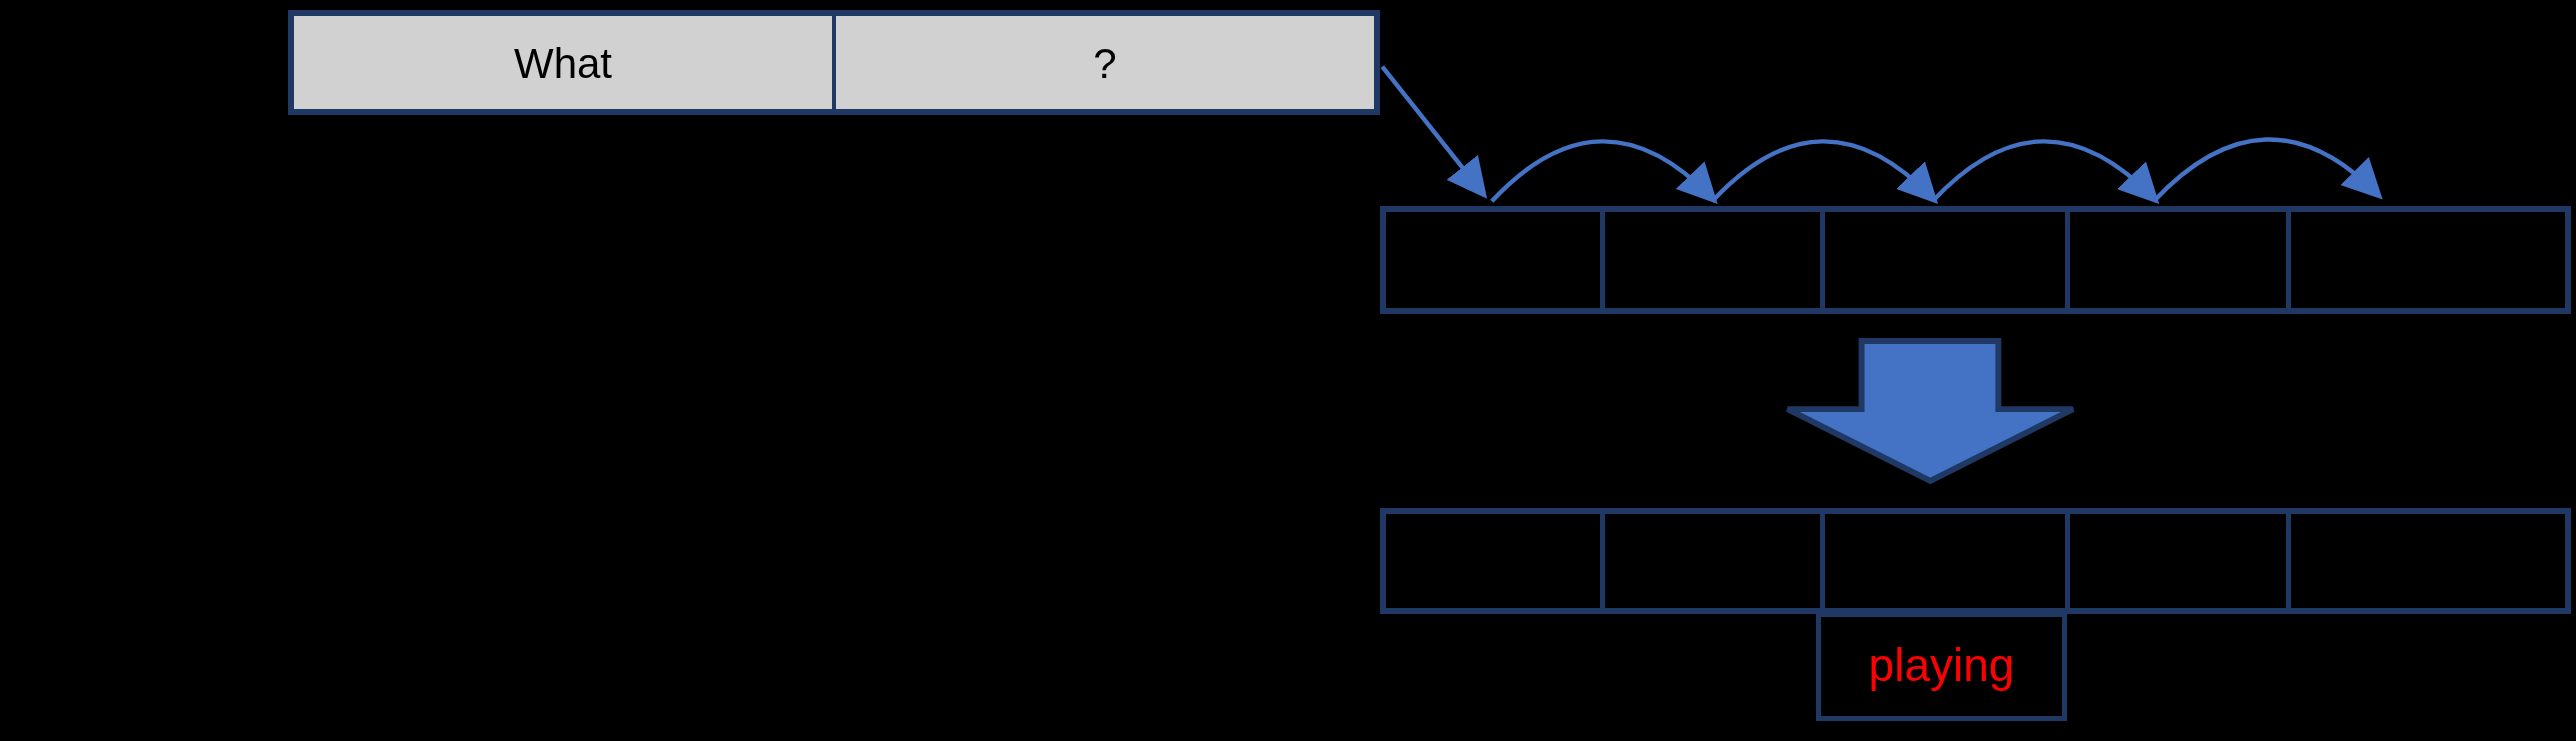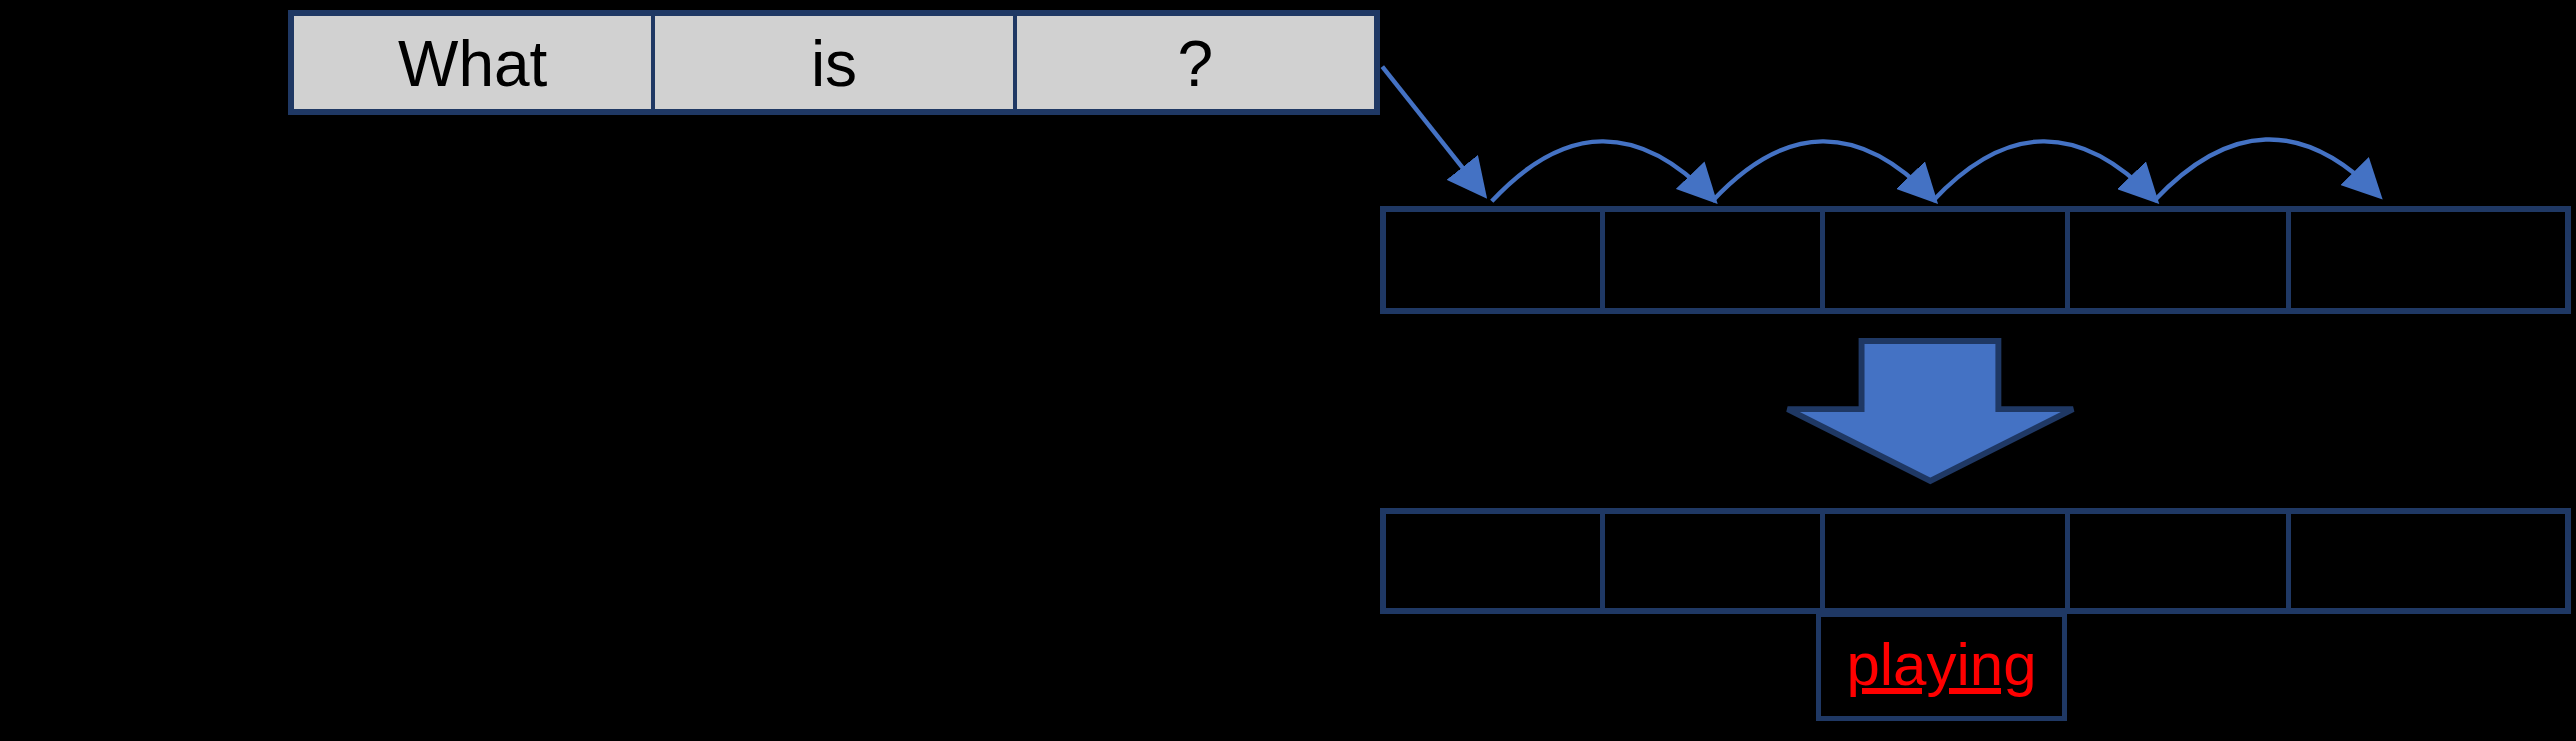--- a/index.html
+++ b/index.html
@@ -27,21 +27,21 @@
     height: 105px;
     display: flex;
     background: #D1D1D1;
     border: 6.7px solid #1F3864;
   }
   .word-cell {
     flex: 1 1 0;
     display: flex;
     align-items: center;
     justify-content: center;
-    font-size: 64px;
+    font-size: 42px;
     line-height: 1;
     color: #000000;
     padding-top: 4.4px;
   }
   .word-cell + .word-cell {
     border-left: 4.4px solid #1F3864;
   }
 
   
   .grid-row {
@@ -69,47 +69,43 @@
     top: 612px;
     width: 251px;
     height: 109px;
     border: 5.2px solid #1F3864;
     display: flex;
     align-items: center;
     justify-content: center;
   }
   .output-label {
     color: #FF0000;
-    font-size: 60px;
+    font-size: 46px;
     line-height: 1;
     padding-bottom: 3px;
-    text-decoration: underline;
   }
 
   
   .overlay {
     position: absolute;
     left: 0;
     top: 0;
     width: 2576px;
     height: 742px;
     pointer-events: none;
   }
 </style>
 </head>
 <body>
 
 <div class="canvas">
 
   <div class="word-row">
     <div class="word-cell">
       <span>What</span>
-    </div>
-    <div class="word-cell">
-      <span>is</span>
     </div>
     <div class="word-cell">
       <span>?</span>
     </div>
   </div>
 
   <div class="grid-row mid">
     <div class="grid-cell c1"></div>
     <div class="grid-cell c2"></div>
     <div class="grid-cell c3"></div>

